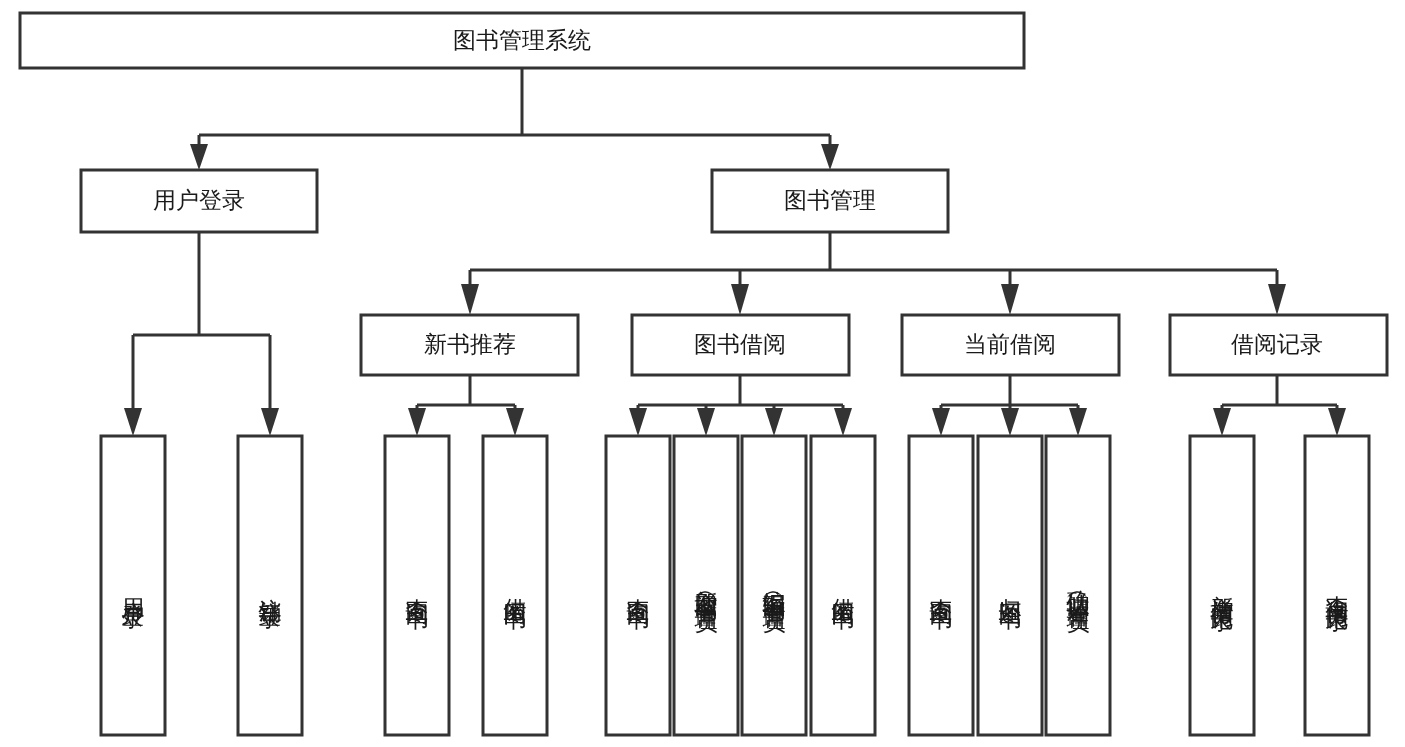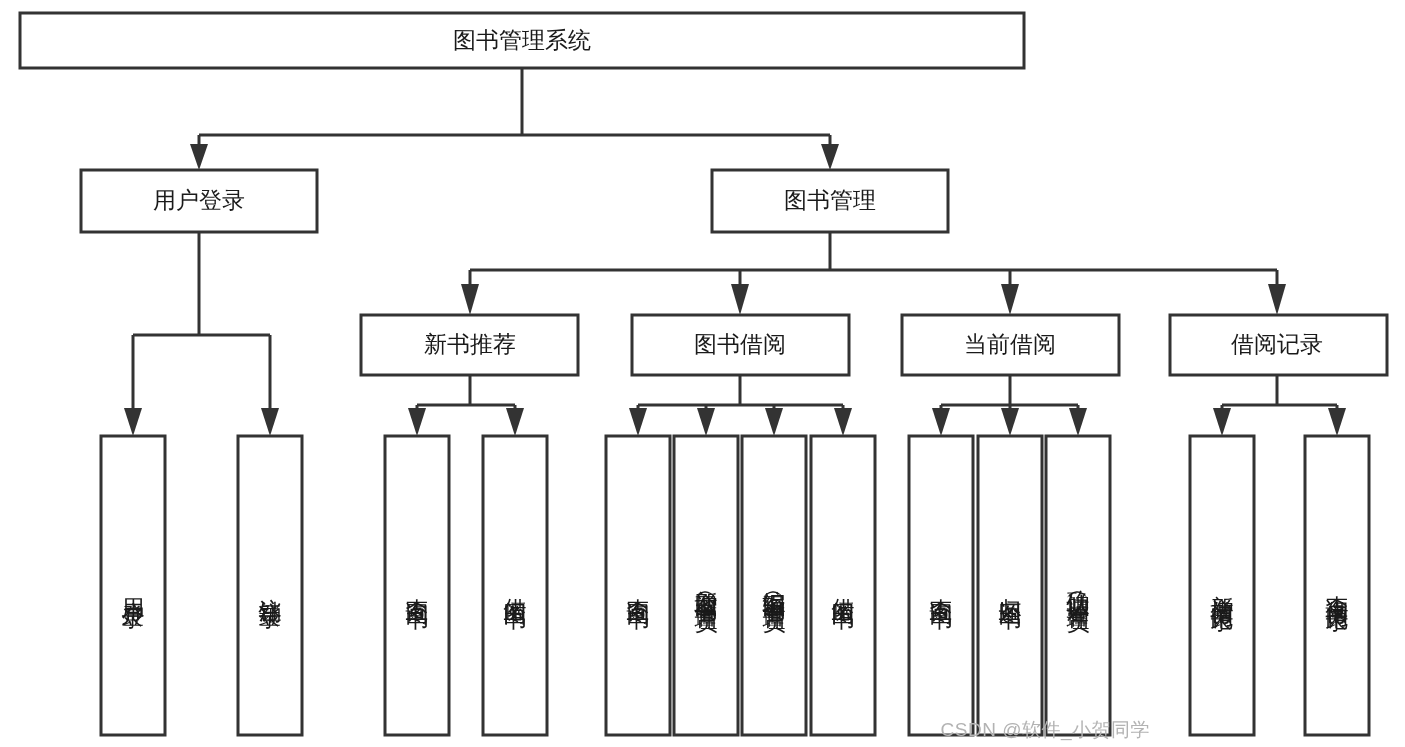--- a/index.html
+++ b/index.html
@@ -294,15 +294,14 @@
     <rect class="node-rect" x="1305" y="436" width="64" height="299"></rect>
     <foreignObject x="1305" y="436" width="64" height="299">
       <div xmlns="http://www.w3.org/1999/xhtml" class="vlabel-wrap">
         <div class="vlabel">查询借阅记录</div>
       </div>
     </foreignObject>
   </g>
 
 </svg>
 
-<div class="watermark">CSDN @软件_小贺同学</div>
 
 </div>
 
 </body></html>

